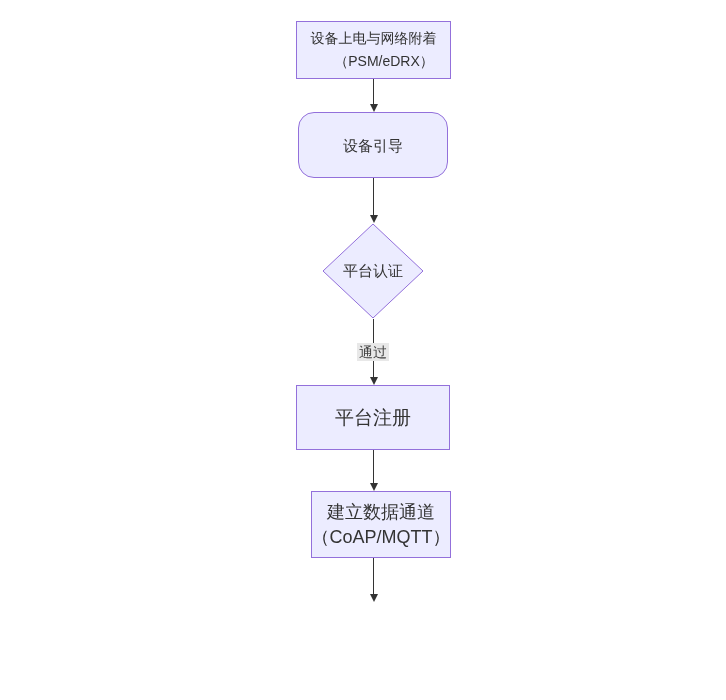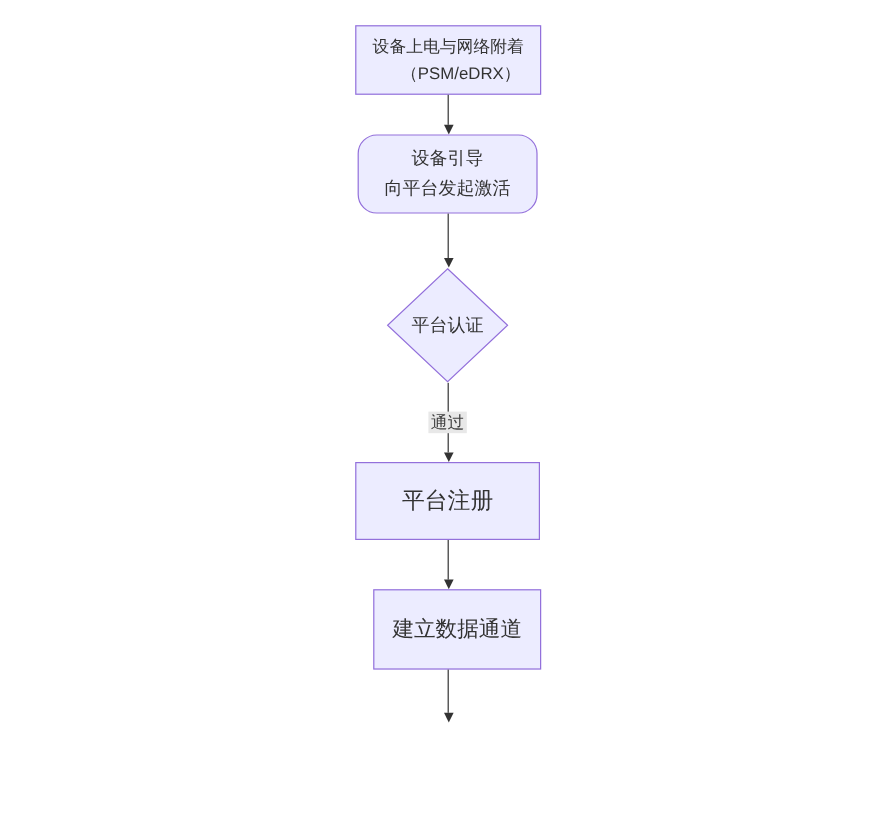--- a/index.html
+++ b/index.html
@@ -70,21 +70,20 @@
     <div class="nline" style="line-height:23px;margin-left:21px;">（PSM/eDRX）</div>
   </div>
 
   <div class="edge" style="left:369px;top:79px;height:33px;">
     <div class="line"></div>
     <div class="head"></div>
   </div>
 
   <div class="node rect" style="left:298px;top:112px;width:150px;height:66px;font-size:15px;border-radius:16px;">
     <div class="nline">设备引导</div>
-    <div class="nline">向平台发起激活</div>
   </div>
 
   <div class="edge" style="left:369px;top:178px;height:45px;">
     <div class="line"></div>
     <div class="head"></div>
   </div>
 
   <div class="diamond-wrap" style="left:322px;top:223px;width:102px;height:96px;">
     <svg width="102" height="96" viewBox="0 0 102 96">
       <polygon points="51,1 101,48 51,95 1,48" fill="#ECECFF" stroke="#9370DB" stroke-width="1"></polygon>
@@ -102,20 +101,21 @@
     <div class="nline">平台注册</div>
   </div>
 
   <div class="edge" style="left:369px;top:450px;height:41px;">
     <div class="line"></div>
     <div class="head"></div>
   </div>
 
   <div class="node rect" style="left:311px;top:491px;width:140px;height:67px;font-size:18px;">
     <div class="nline">建立数据通道</div>
+    <div class="nline">（CoAP/MQTT）</div>
   </div>
 
   <div class="edge" style="left:369px;top:558px;height:44px;">
     <div class="line"></div>
     <div class="head"></div>
   </div>
 
 
 </div>
 

